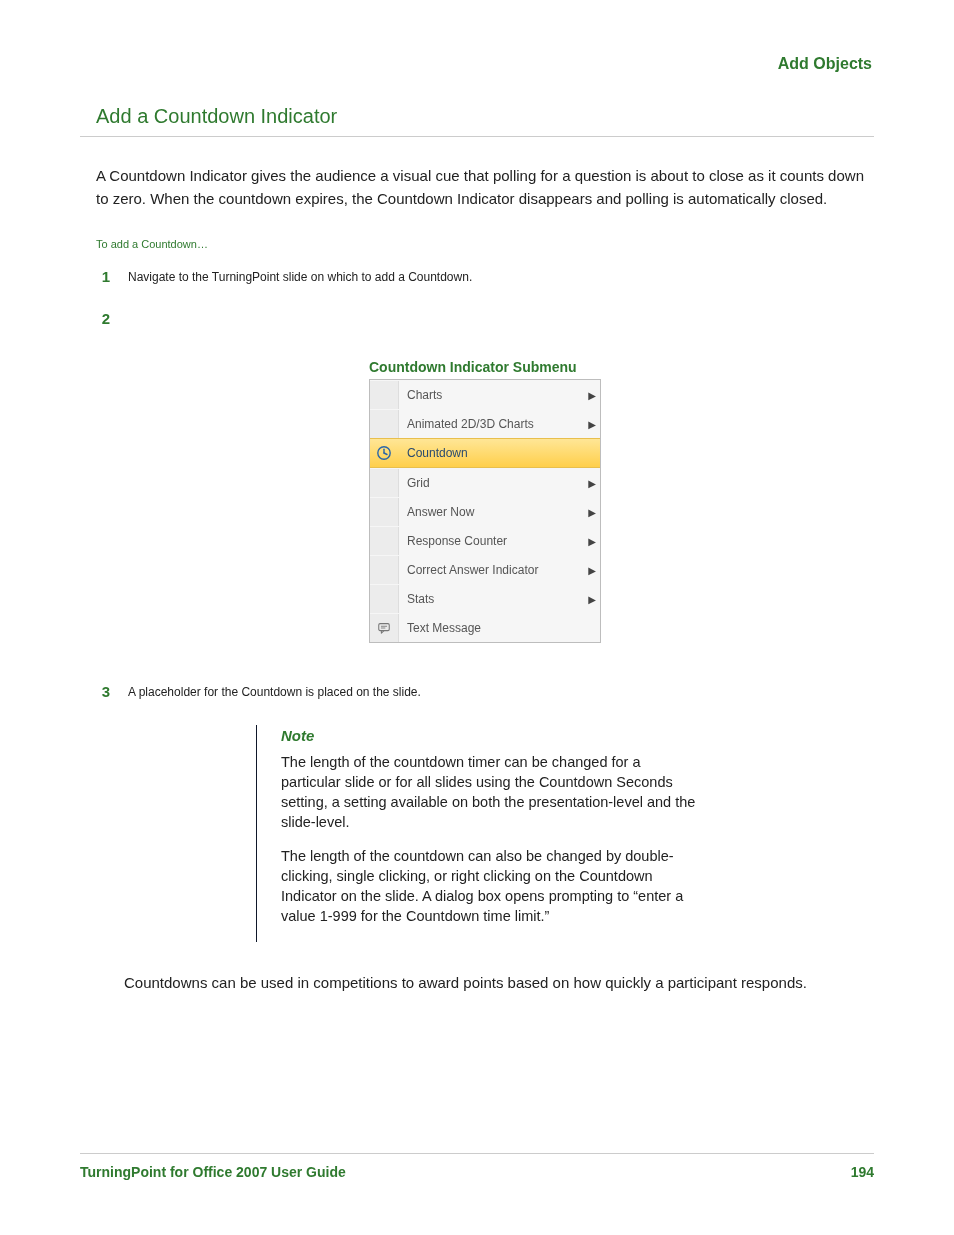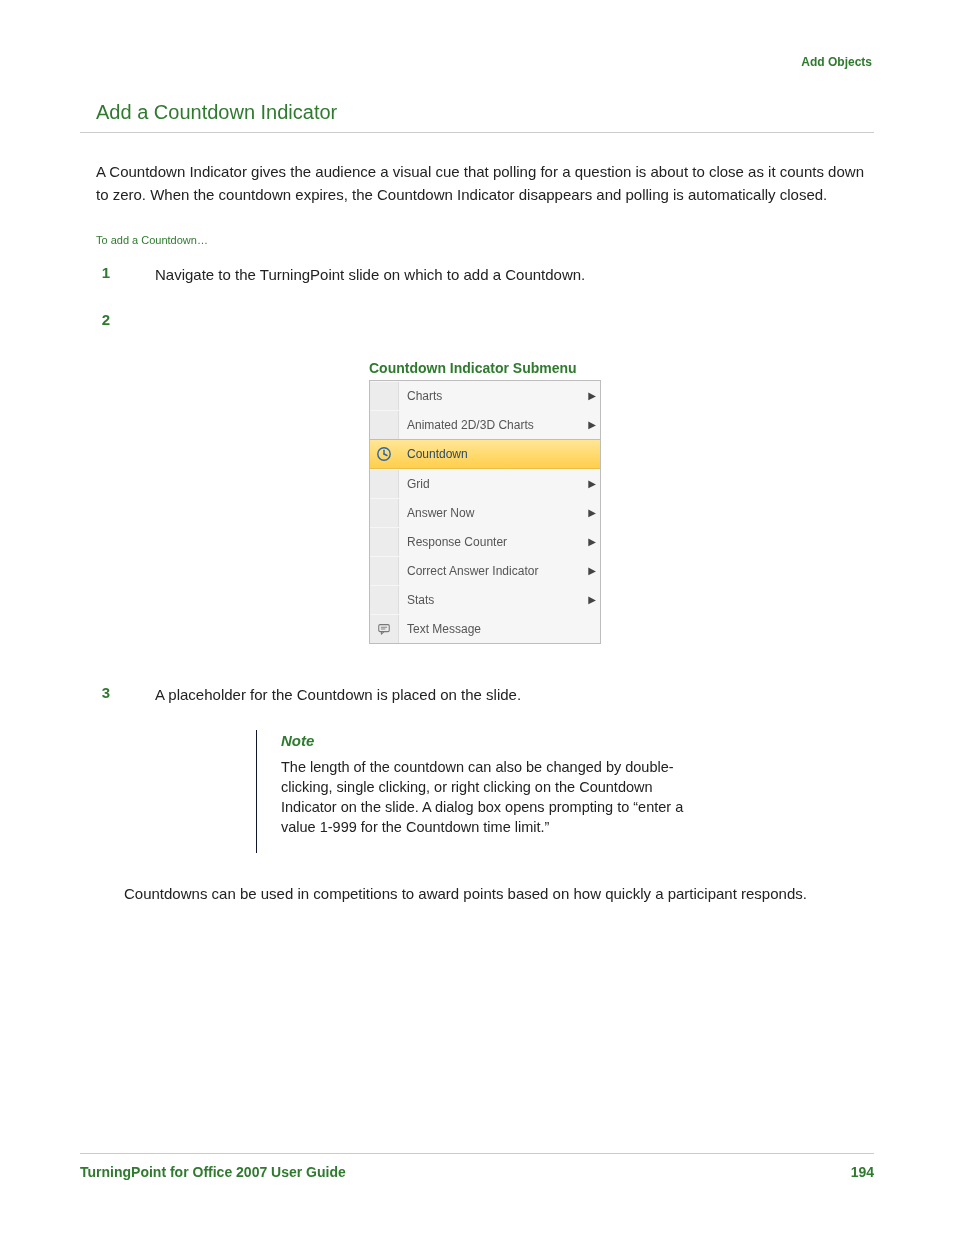--- a/index.html
+++ b/index.html
@@ -13,21 +13,21 @@
     width: 954px;
     height: 1235px;
     position: relative;
     box-sizing: border-box;
     padding: 55px 80px 0 80px;
   }
   .header-right {
     text-align: right;
     color: #2f7a2f;
     font-weight: 700;
-    font-size: 12px;
+    font-size: 16px;
     margin-bottom: 32px;
     padding-right: 2px;
   }
   .h1 {
     color: #2f7a2f;
     font-weight: 400;
     font-size: 20px;
     margin: 0 0 8px 16px;
   }
   .rule {
@@ -55,23 +55,22 @@
   }
   .step .num {
     color: #2f7a2f;
     font-weight: 700;
     font-size: 15px;
     width: 14px;
     flex: 0 0 14px;
     text-align: right;
   }
   .step .txt {
-    font-size: 15px;
+    font-size: 12px;
     line-height: 1.5;
-    margin-left: 27px;
   }
 
   
   .figwrap {
     margin: 32px auto 40px auto;
     width: 232px;
   }
   .figcap {
     color: #2f7a2f;
     font-weight: 700;
@@ -266,20 +265,21 @@
       </div>
     </div>
 
     <div class="step">
       <div class="num">3</div>
       <div class="txt">A placeholder for the Countdown is placed on the slide.</div>
     </div>
 
     <div class="noteblock">
       <div class="note-head">Note</div>
+      <p class="note-p">The length of the countdown timer can be changed for a particular slide or for all slides using the Countdown Seconds setting, a setting available on both the presentation-level and the slide-level.</p>
       <p class="note-p">The length of the countdown can also be changed by double-clicking, single clicking, or right clicking on the Countdown Indicator on the slide. A dialog box opens prompting to “enter a value 1-999 for the Countdown time limit.”</p>
     </div>
 
     <p class="para" style="margin-left:28px;">Countdowns can be used in competitions to award points based on how quickly a participant responds.</p>
   </div>
 
   <div class="footer">
     <hr class="frule">
     <div class="frow">
       <span>TurningPoint for Office 2007 User Guide</span>

